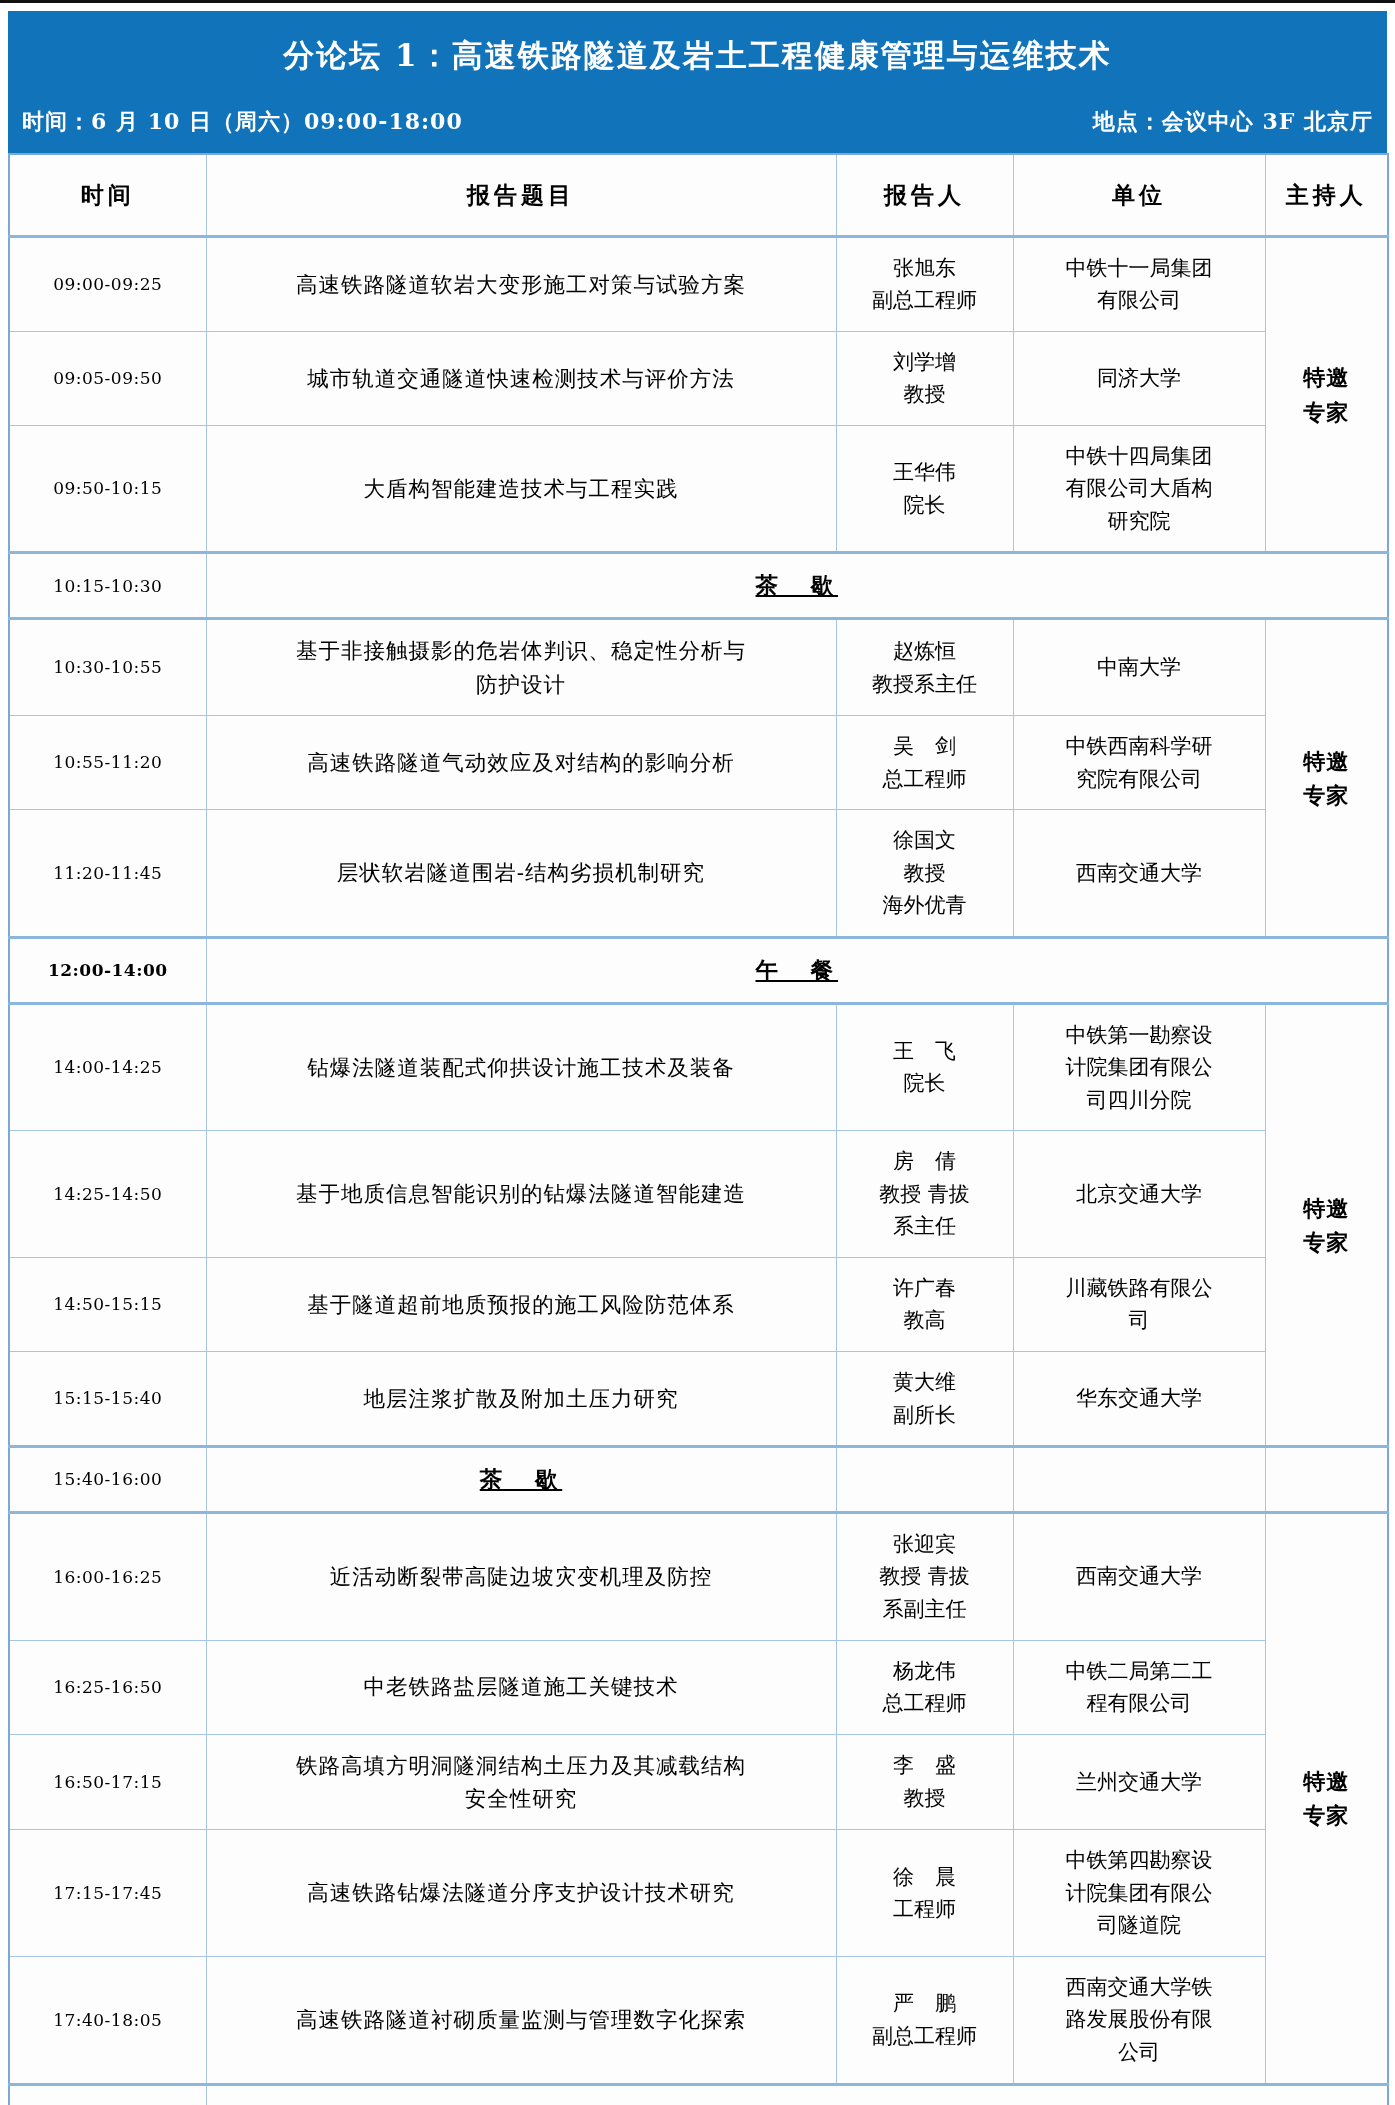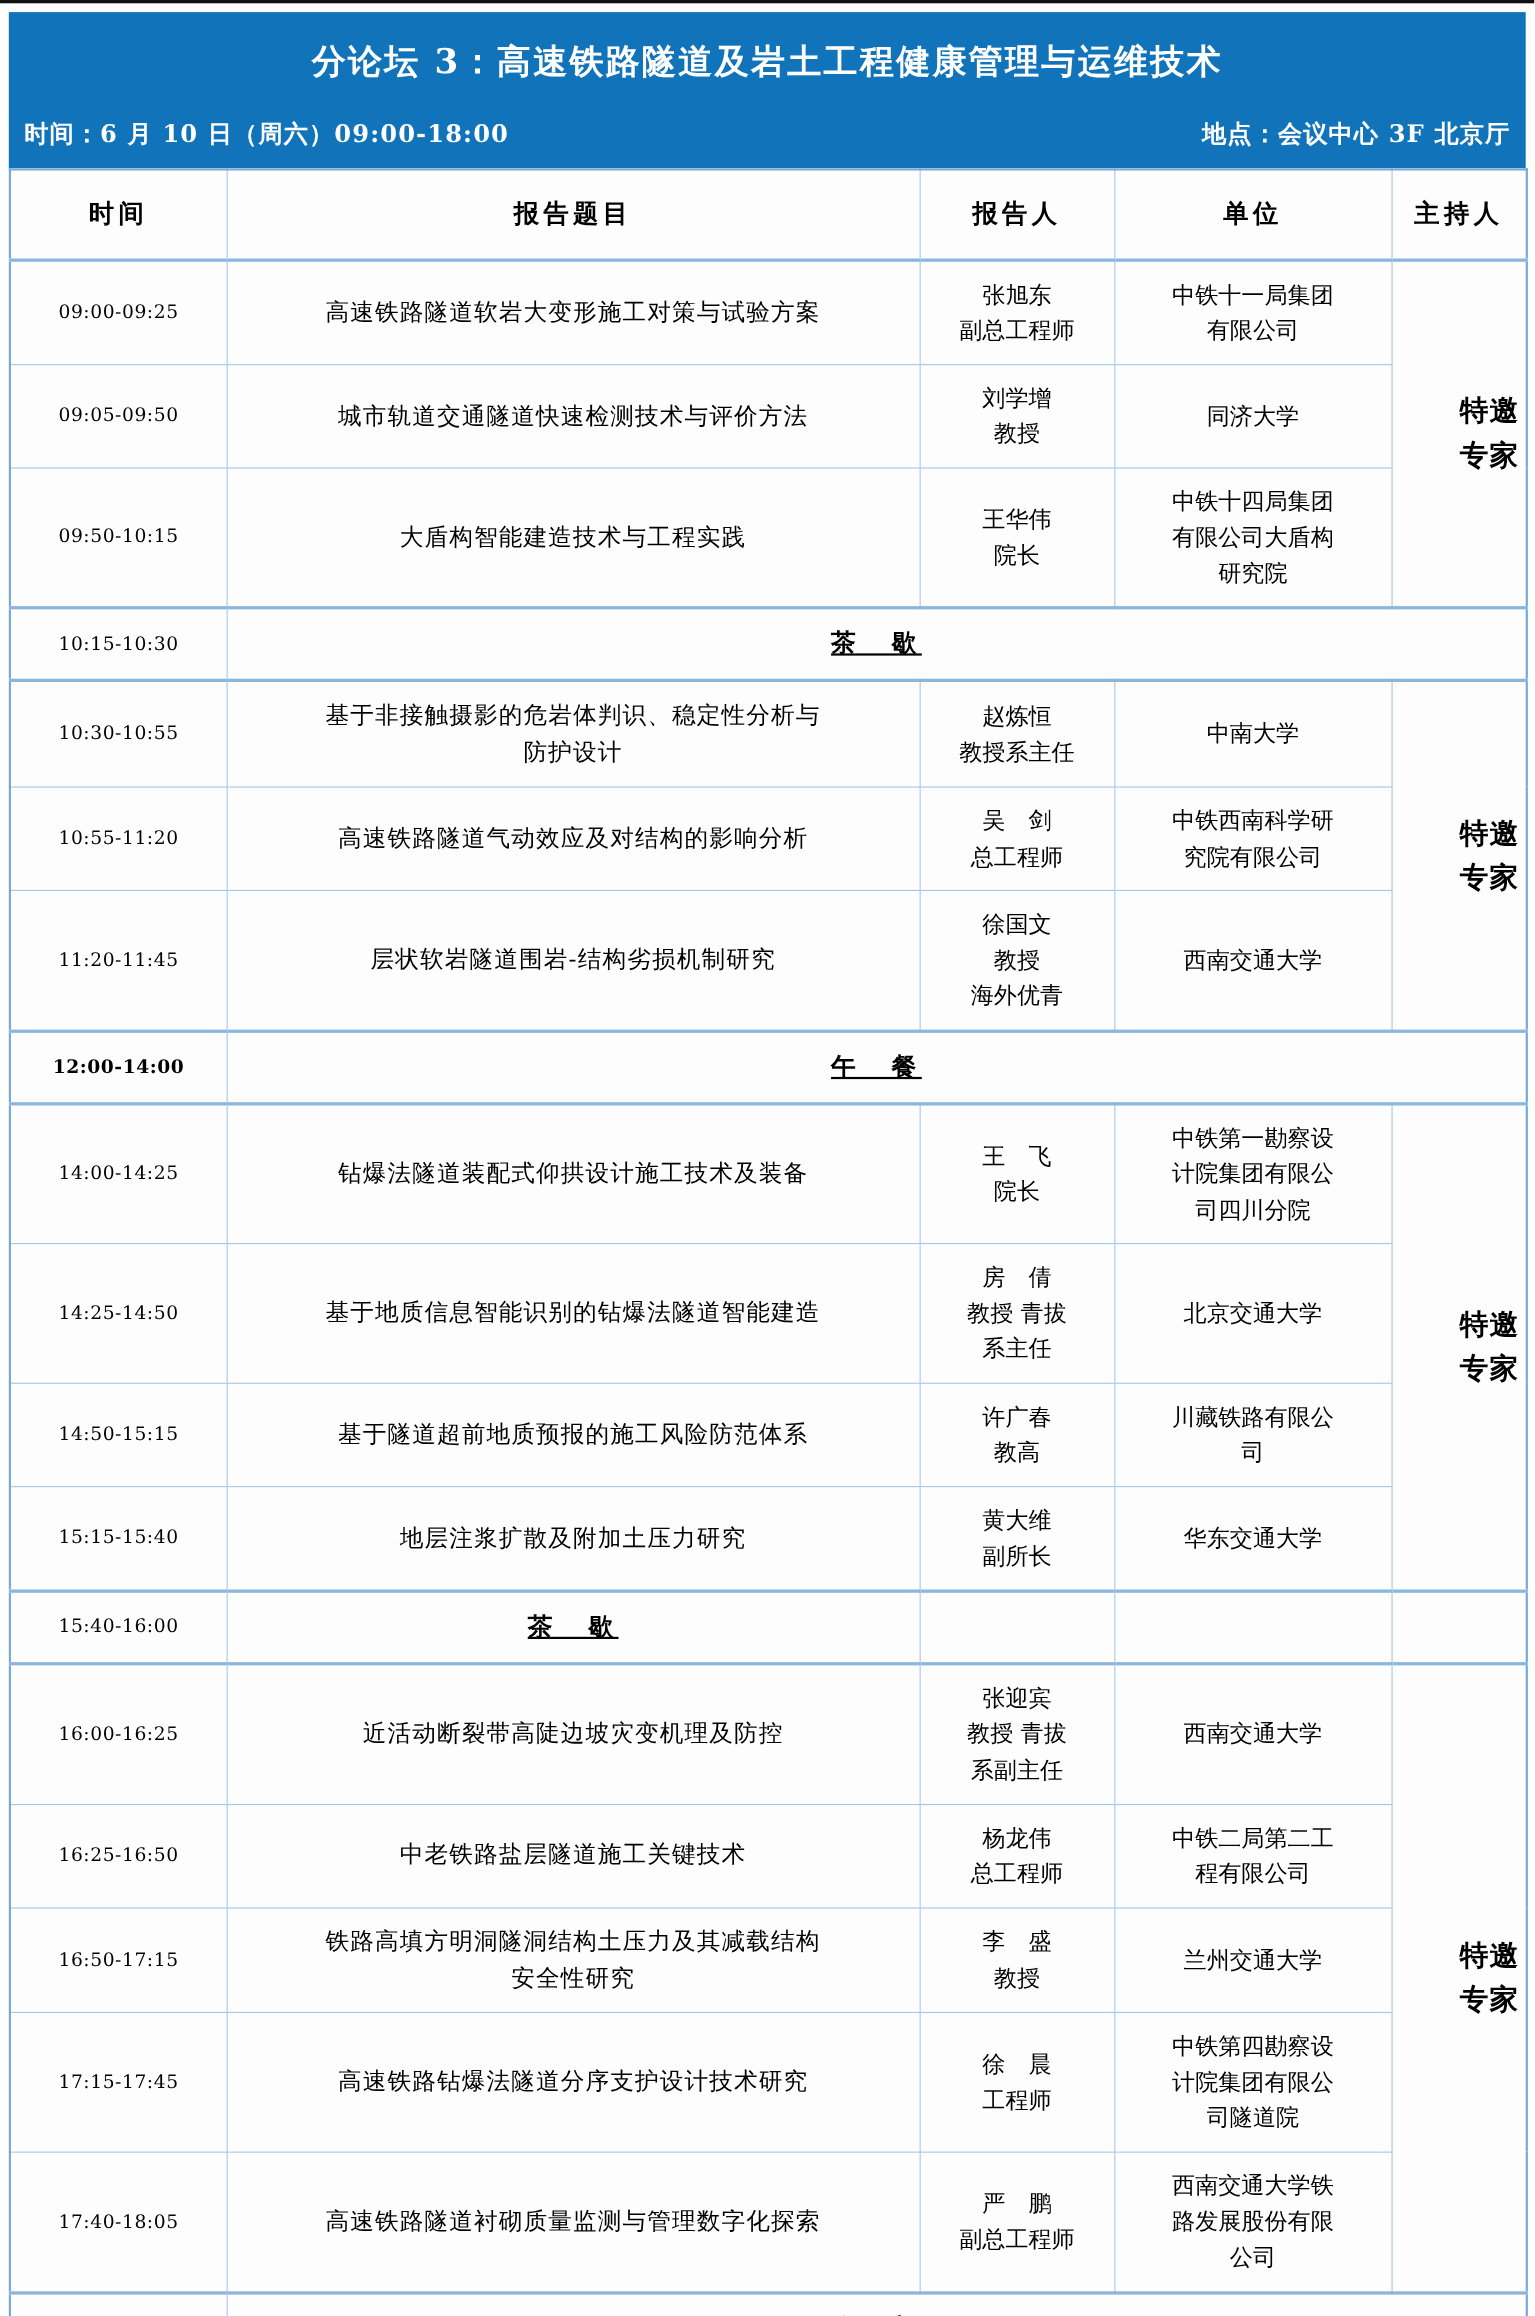--- a/index.html
+++ b/index.html
@@ -81,32 +81,31 @@
   td.time.bold{font-weight:bold;margin-left:48px;}
   td.topic{font-size:21.5px;letter-spacing:1px;margin-left:48px;}
   td.break-label{
     font-weight:bold;
     font-size:22.5px;
     letter-spacing:5px;
     text-decoration:underline;
   }
   td.host{
     font-weight:bold;
-    font-size:26px;
+    font-size:22px;
     letter-spacing:1px;
-    text-align:right;
   }
 </style>
 </head>
 <body>
 
 <div class="page">
 
   <div class="banner">
-    <div class="banner-title">分论坛 3：高速铁路隧道及岩土工程健康管理与运维技术</div>
+    <div class="banner-title">分论坛 1：高速铁路隧道及岩土工程健康管理与运维技术</div>
     <div class="banner-sub">
       <span>时间：6 月 10 日（周六）09:00-18:00</span>
       <span>地点：会议中心 3F 北京厅</span>
     </div>
   </div>
 
   <table class="agenda">
     <colgroup>
       <col class="c-time">
         <col class="c-topic">

